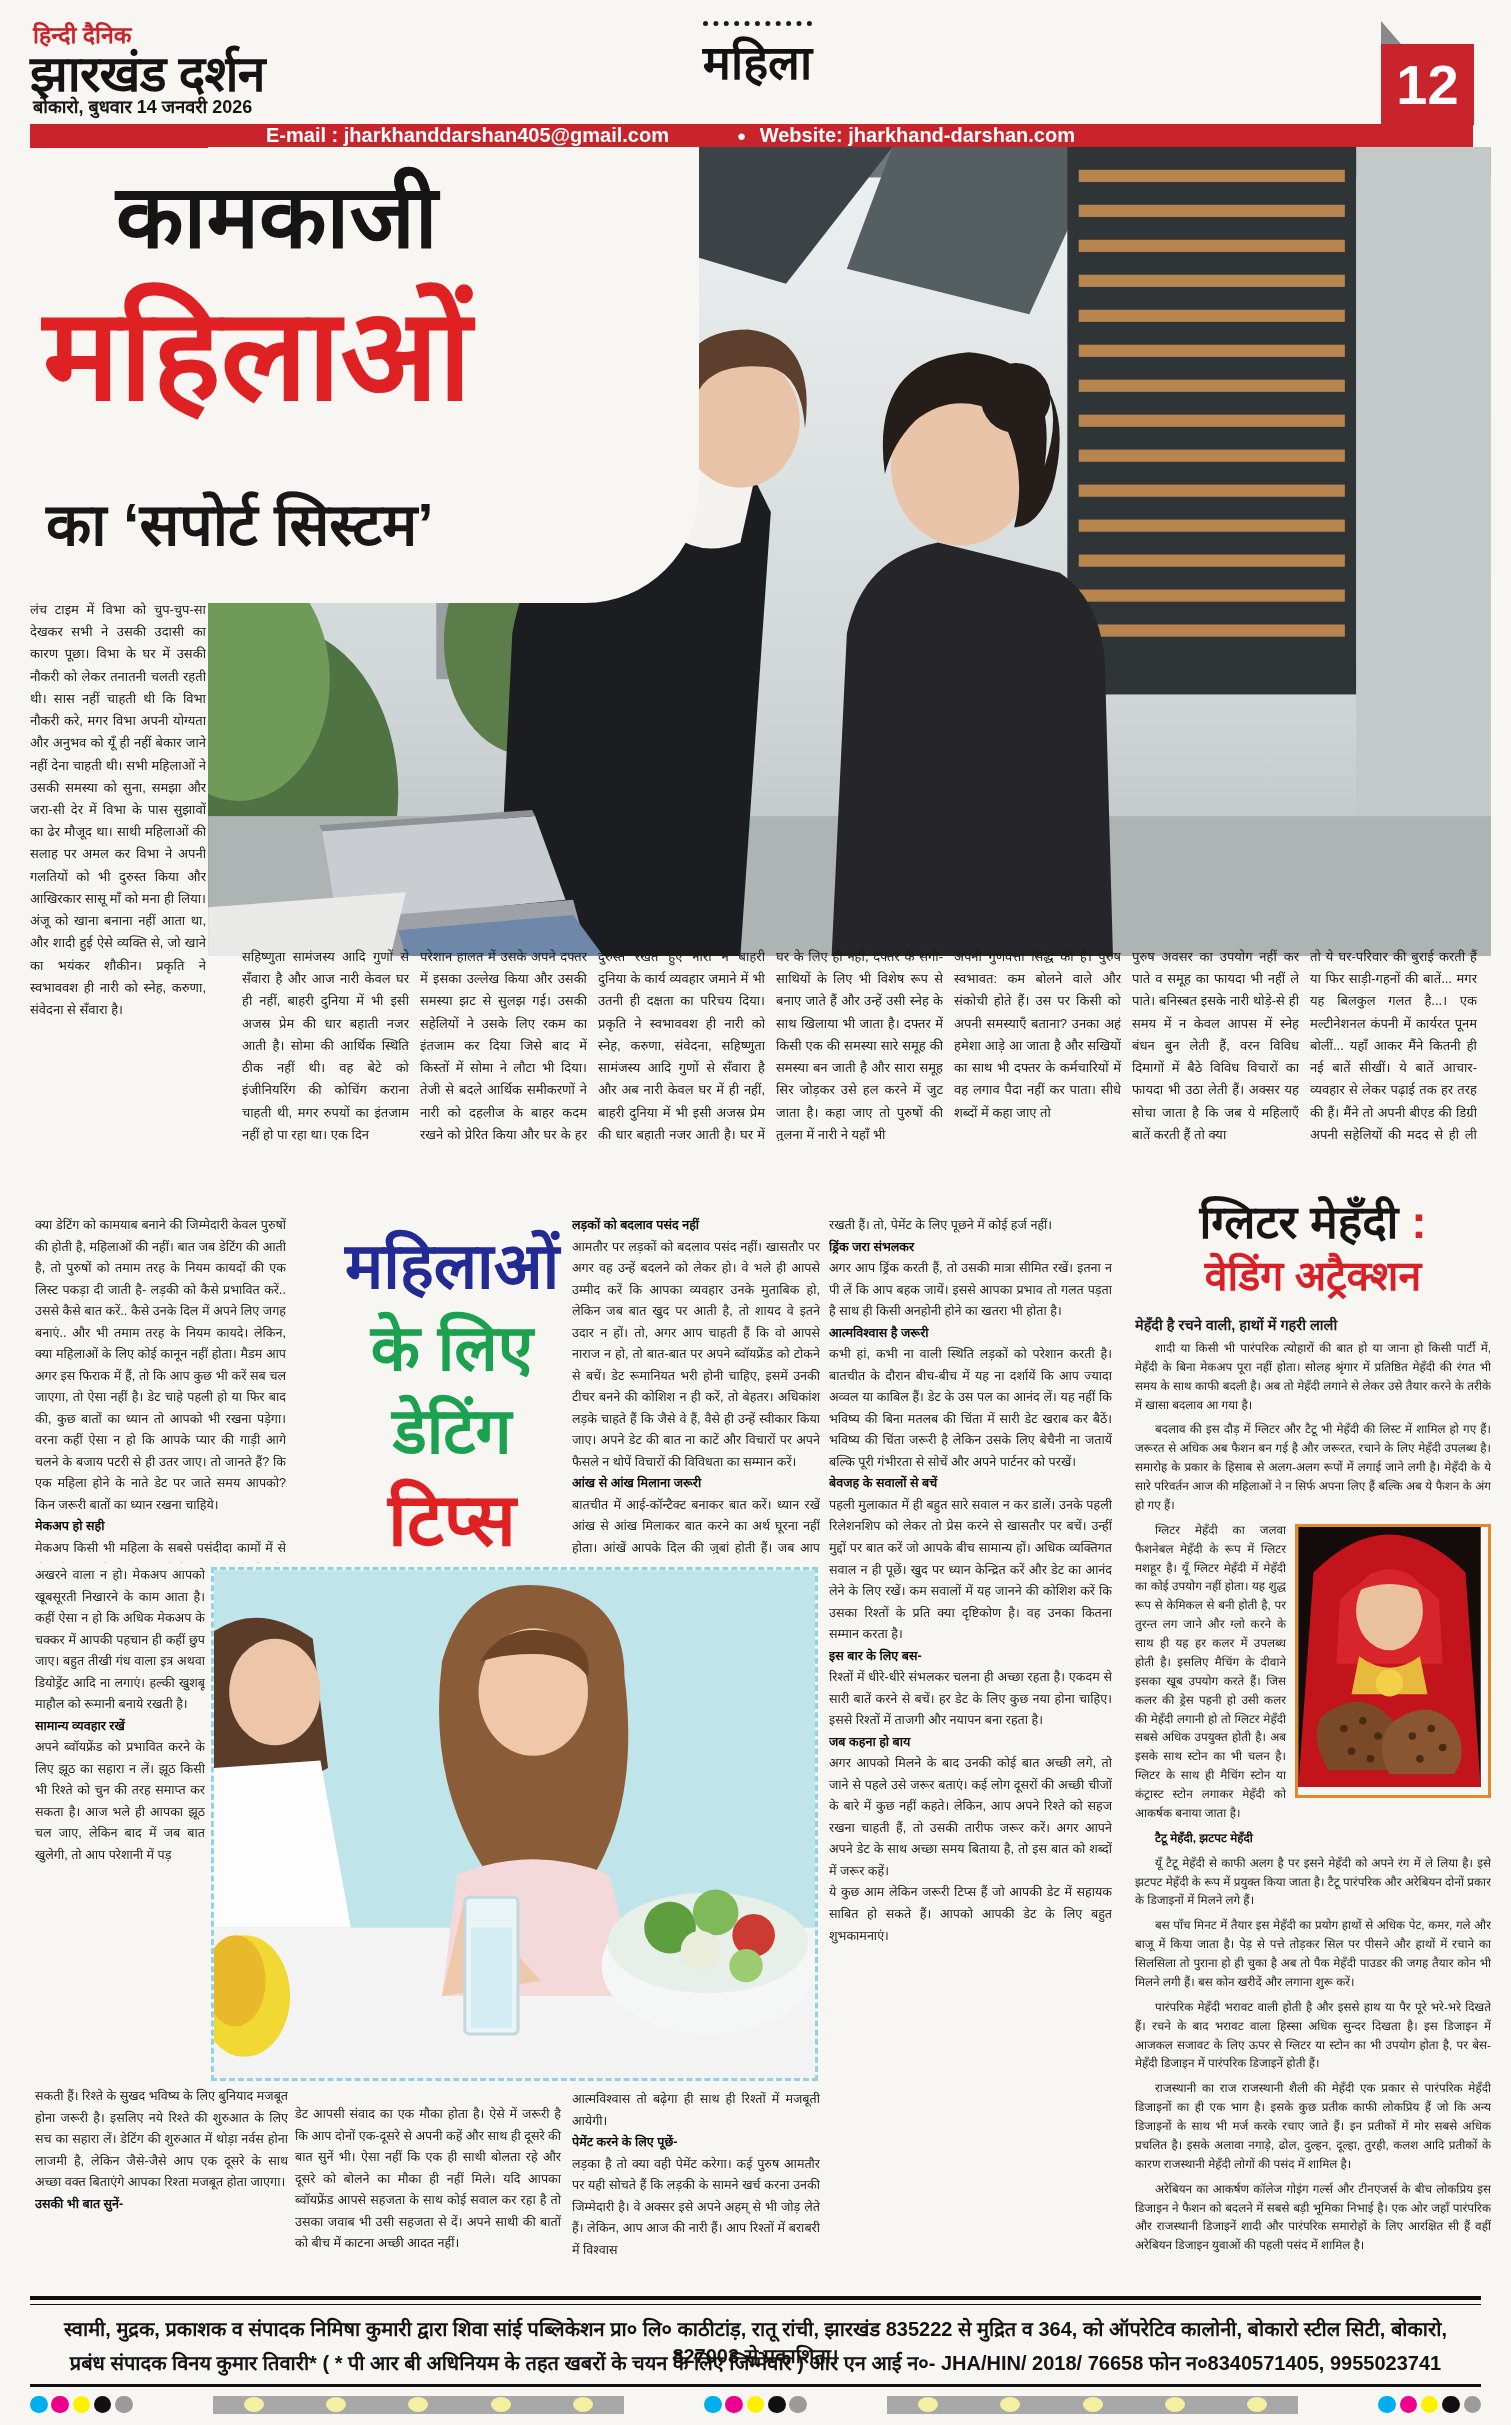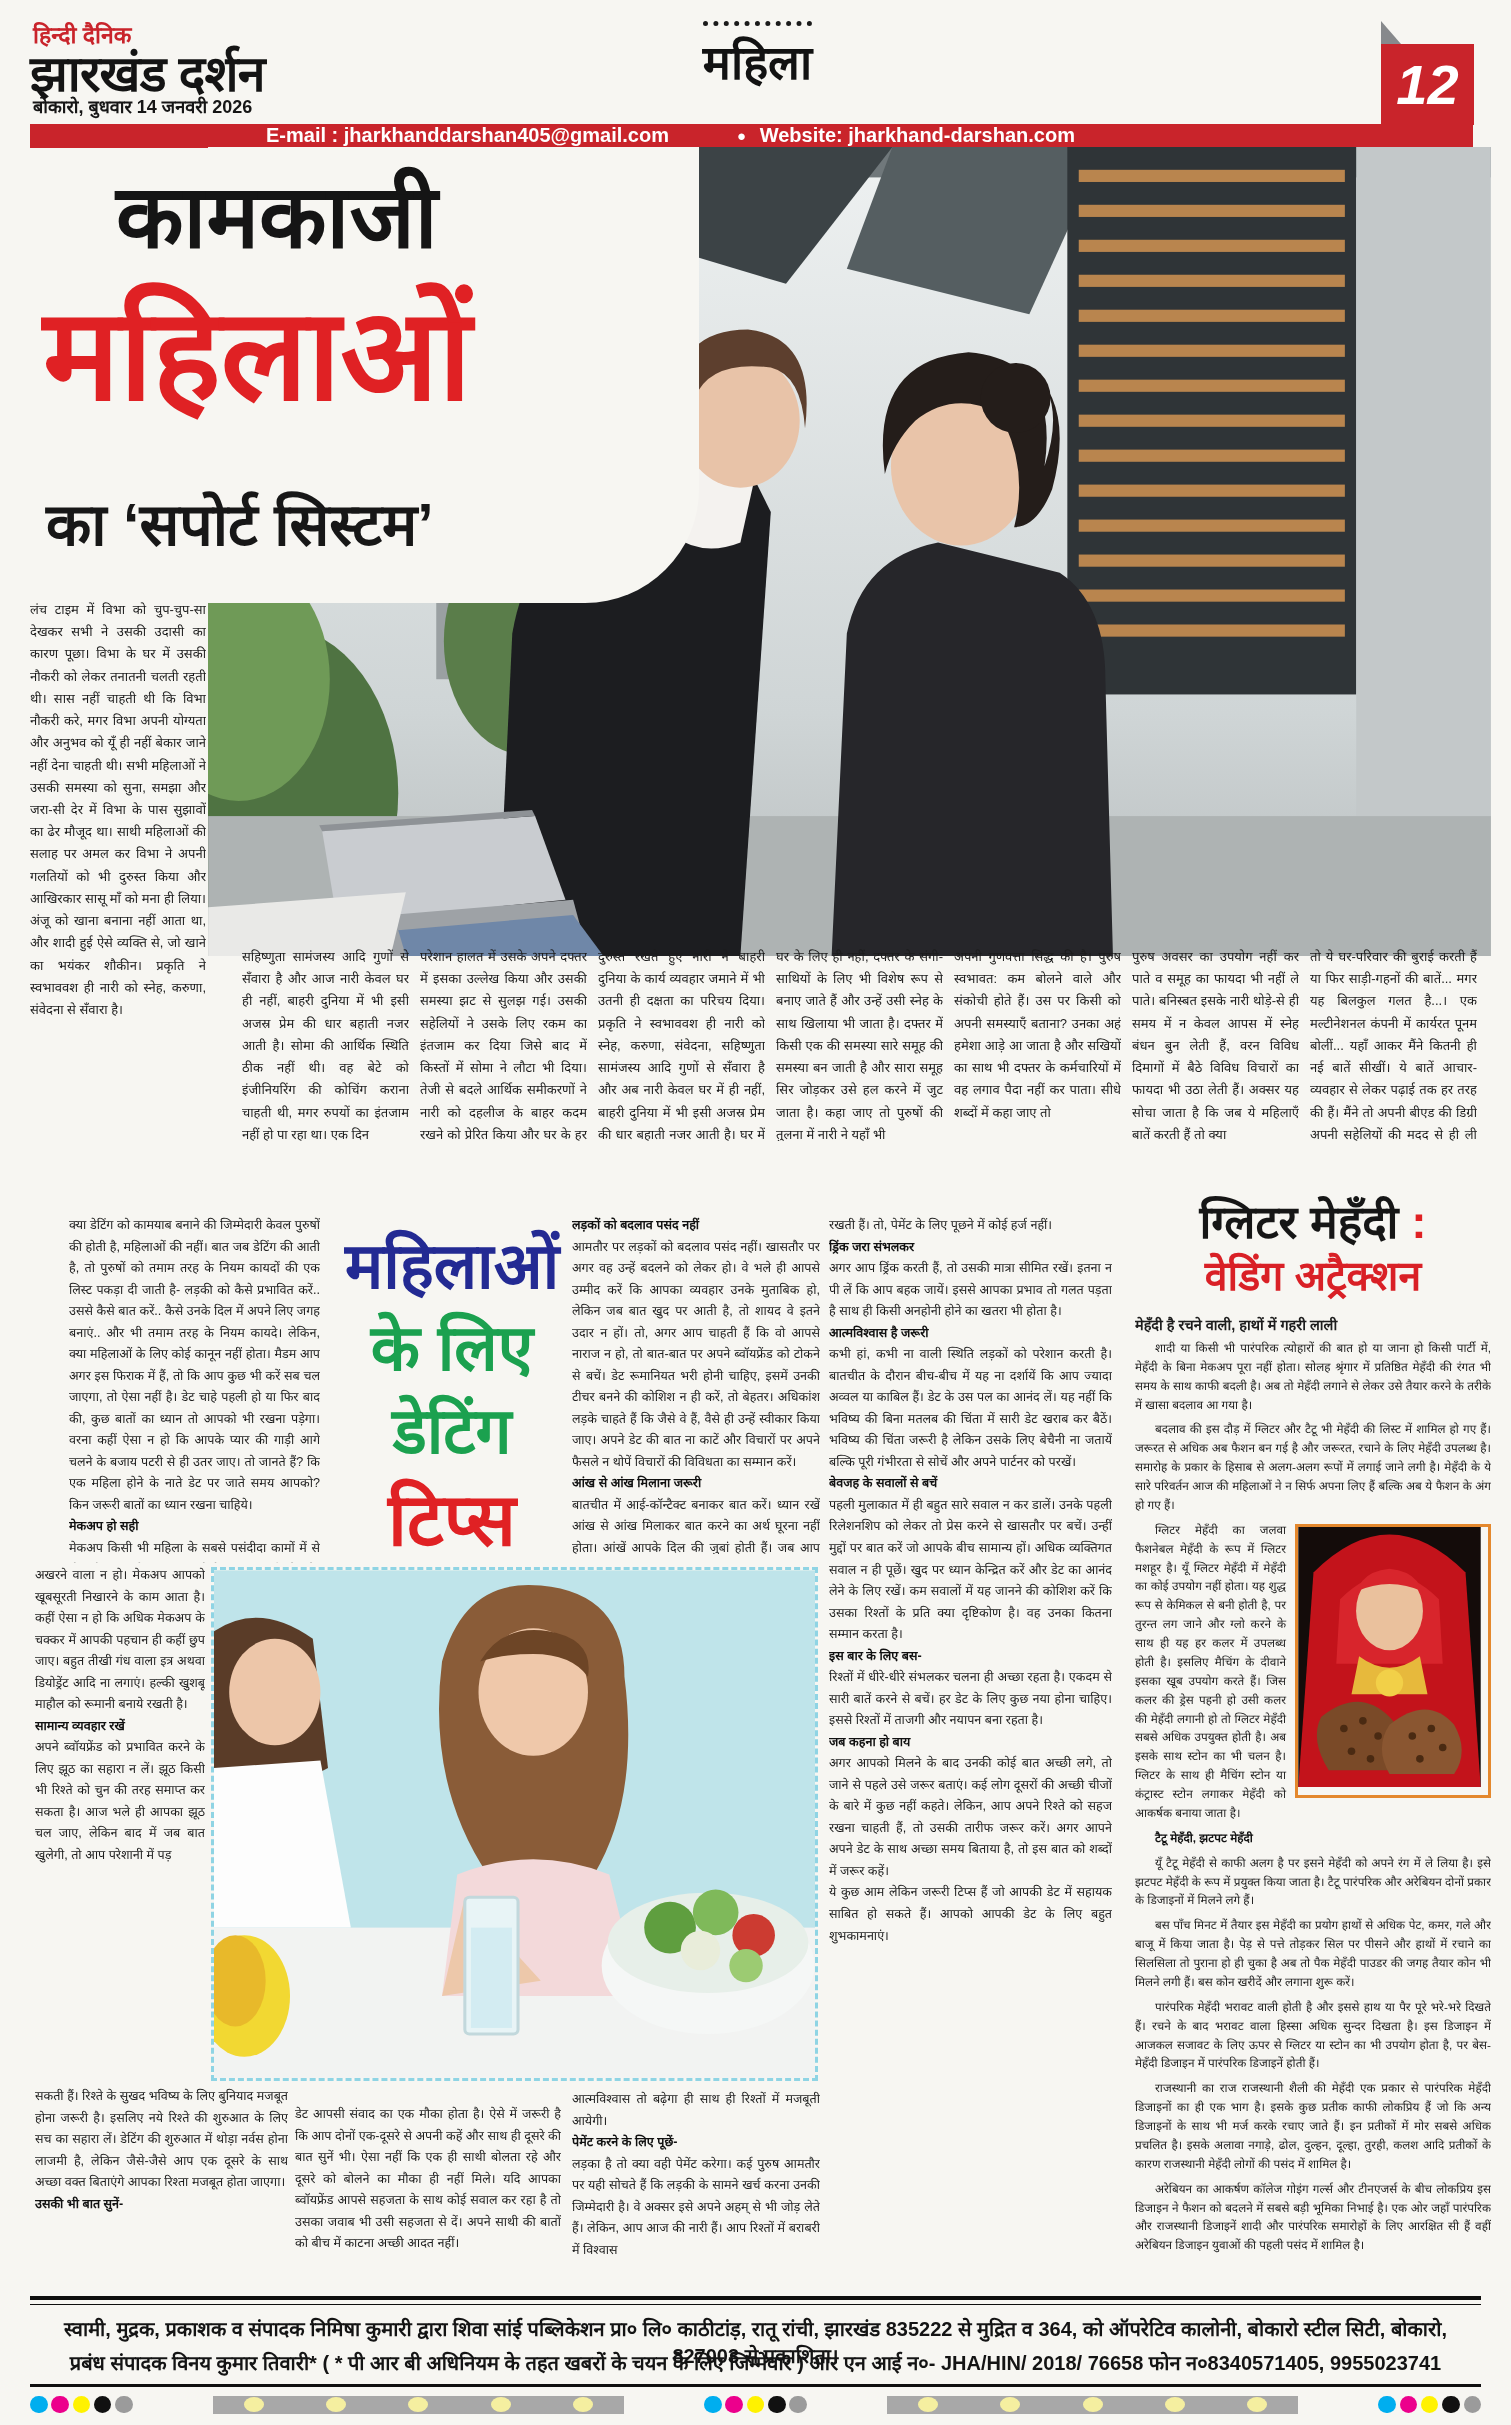--- a/index.html
+++ b/index.html
@@ -7,21 +7,21 @@
        font-family:"Liberation Sans","DejaVu Sans",sans-serif;color:#1d1d1d;}
   .abs{position:absolute;}
   
   .kicker{left:33px;top:18px;font-size:23px;font-weight:900;color:#c9242b;}
   .masthead{left:30px;top:38px;font-size:50px;font-weight:900;color:#141414;letter-spacing:-0.8px;}
   .dateline{left:33px;top:94px;font-size:18px;font-weight:800;color:#161616;}
   .section-title{left:647px;top:21px;width:221px;text-align:center;}
   .section-title span{display:inline-block;border-top:5.3px dotted #1b1b1b;padding-top:3px;
        font-size:47px;font-weight:700;color:#121212;}
   .pagenum-box{left:1381px;top:44px;width:93px;height:81px;background:#c9242b;
-       display:flex;align-items:center;justify-content:center;font-style:italic;}
+       display:flex;align-items:center;justify-content:center;}
   .pagenum-box span{color:#fff;font-size:56px;font-weight:900;}
   .fold-triangle{left:1381px;top:21px;width:0;height:0;
        border-bottom:23px solid #87898c;border-right:20.5px solid transparent;}
   .emailbar{left:30px;top:124px;width:1443px;height:23.6px;background:#c9242b;color:#fff;
        font-size:20px;font-weight:800;display:flex;align-items:center;}
   .emailbar .em{margin-left:236px;}
   .emailbar .dot{margin:0 13.7px 0 68px;font-size:15px;}
   
   .top-photo{left:208px;top:147px;width:1283px;height:809px;overflow:hidden;}
   .headline-blob{left:208px;top:147px;width:491px;height:456px;background:#f7f6f2;
@@ -29,21 +29,21 @@
   .h-kam{left:116px;top:169px;font-size:88px;font-weight:900;color:#151515;line-height:1.1;}
   .h-mahila{left:43px;top:275px;font-size:128px;font-weight:900;color:#e02124;line-height:1.25;}
   .h-support{left:46px;top:487px;font-size:59px;font-weight:900;color:#171717;line-height:1.3;}
   
   .bodytxt{font-size:13px;line-height:1.71;text-align:justify;overflow:hidden;color:#1c1c1c;}
   .col1{left:30px;top:599px;width:176px;height:587px;}
   .c2{left:242px;}.c3{left:420px;}.c4{left:598px;}.c5{left:776px;}
   .c6{left:954px;}.c7{left:1132px;}.c8{left:1310px;}
   .mcol{top:946px;width:167px;height:195px;}
   
-  .d-l1{left:35px;top:1215px;width:251px;height:348px;font-size:12.6px;margin-left:34px;}
+  .d-l1{left:35px;top:1215px;width:251px;height:348px;font-size:12.6px;}
   .d-l2{left:35px;top:1565px;width:170px;height:514px;font-size:12.6px;}
   .d-l3{left:35px;top:2086px;width:253px;height:202px;font-size:12.6px;}
   .d-colB{left:295px;top:2104px;width:266px;height:184px;font-size:12.6px;}
   .d-m1{left:572px;top:1215px;width:248px;height:339px;font-size:12.6px;}
   .d-m1b{left:572px;top:2089px;width:248px;height:199px;font-size:12.6px;}
   .d-m2{left:829px;top:1215px;width:283px;height:1074px;font-size:12.6px;}
   .subhead{font-weight:900;color:#111;}
   .d-headline{left:341px;top:1231px;width:222px;text-align:center;line-height:1.12;}
   .d-headline .hl1{font-size:64px;font-weight:900;color:#232a93;display:block;}
   .d-headline .hl2,.d-headline .hl3{font-size:64px;font-weight:900;color:#1ba14f;display:block;margin-top:10.6px;}

